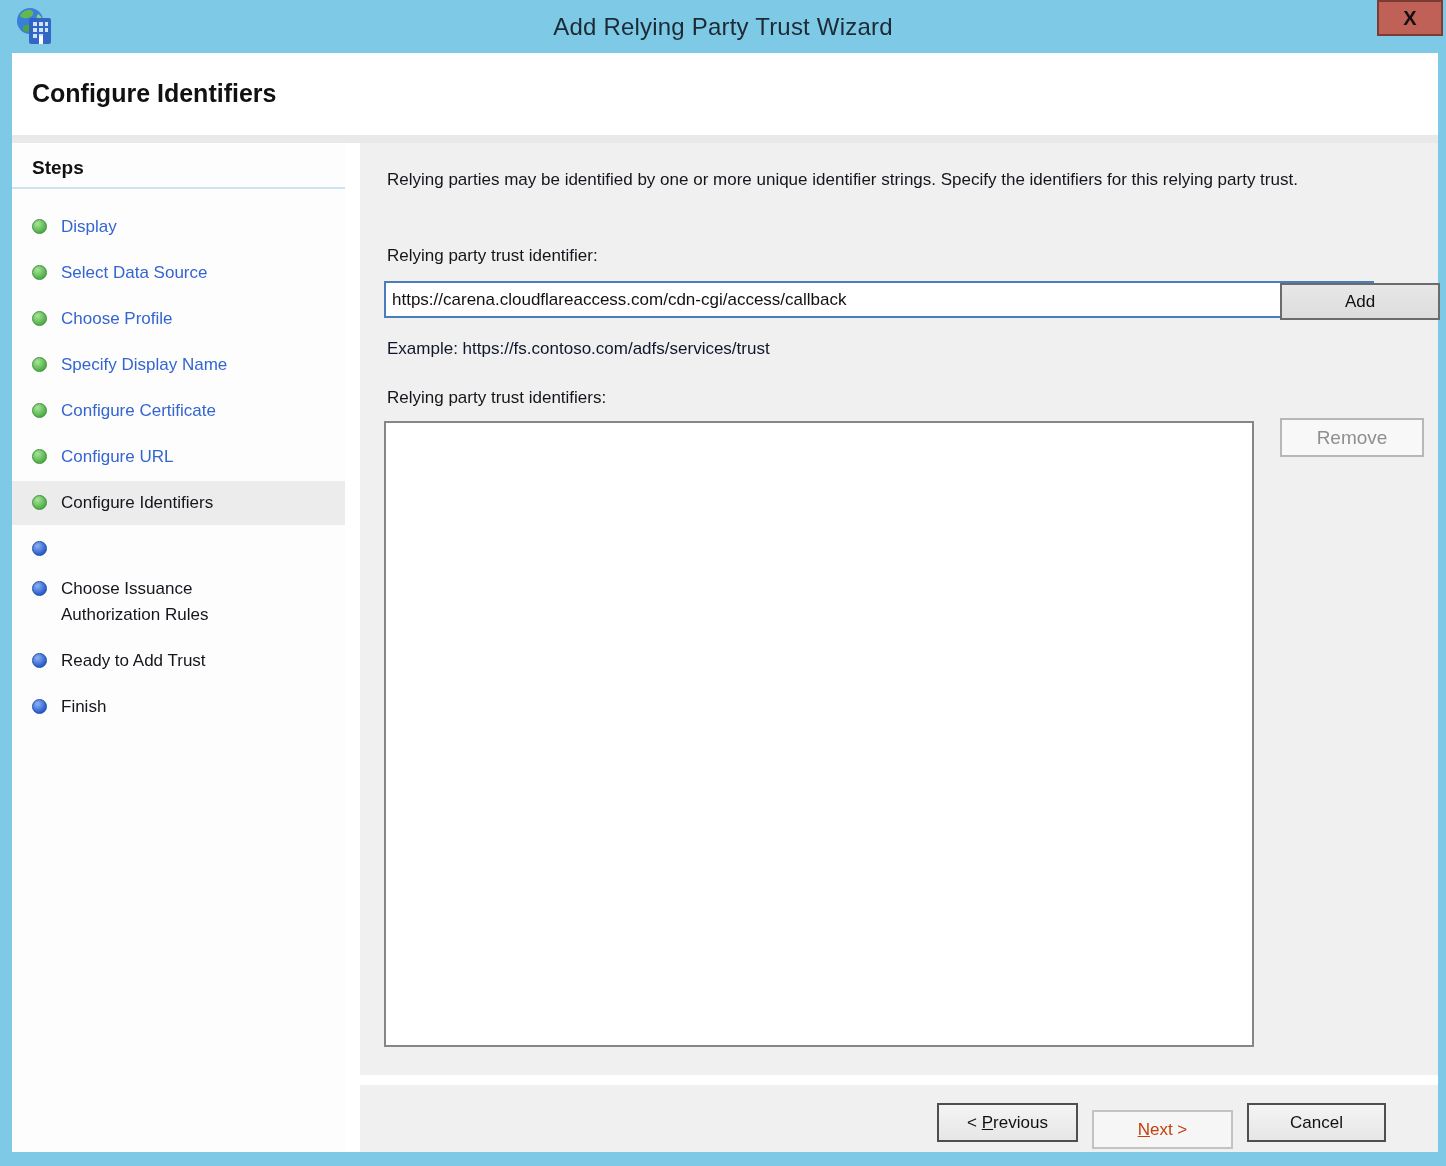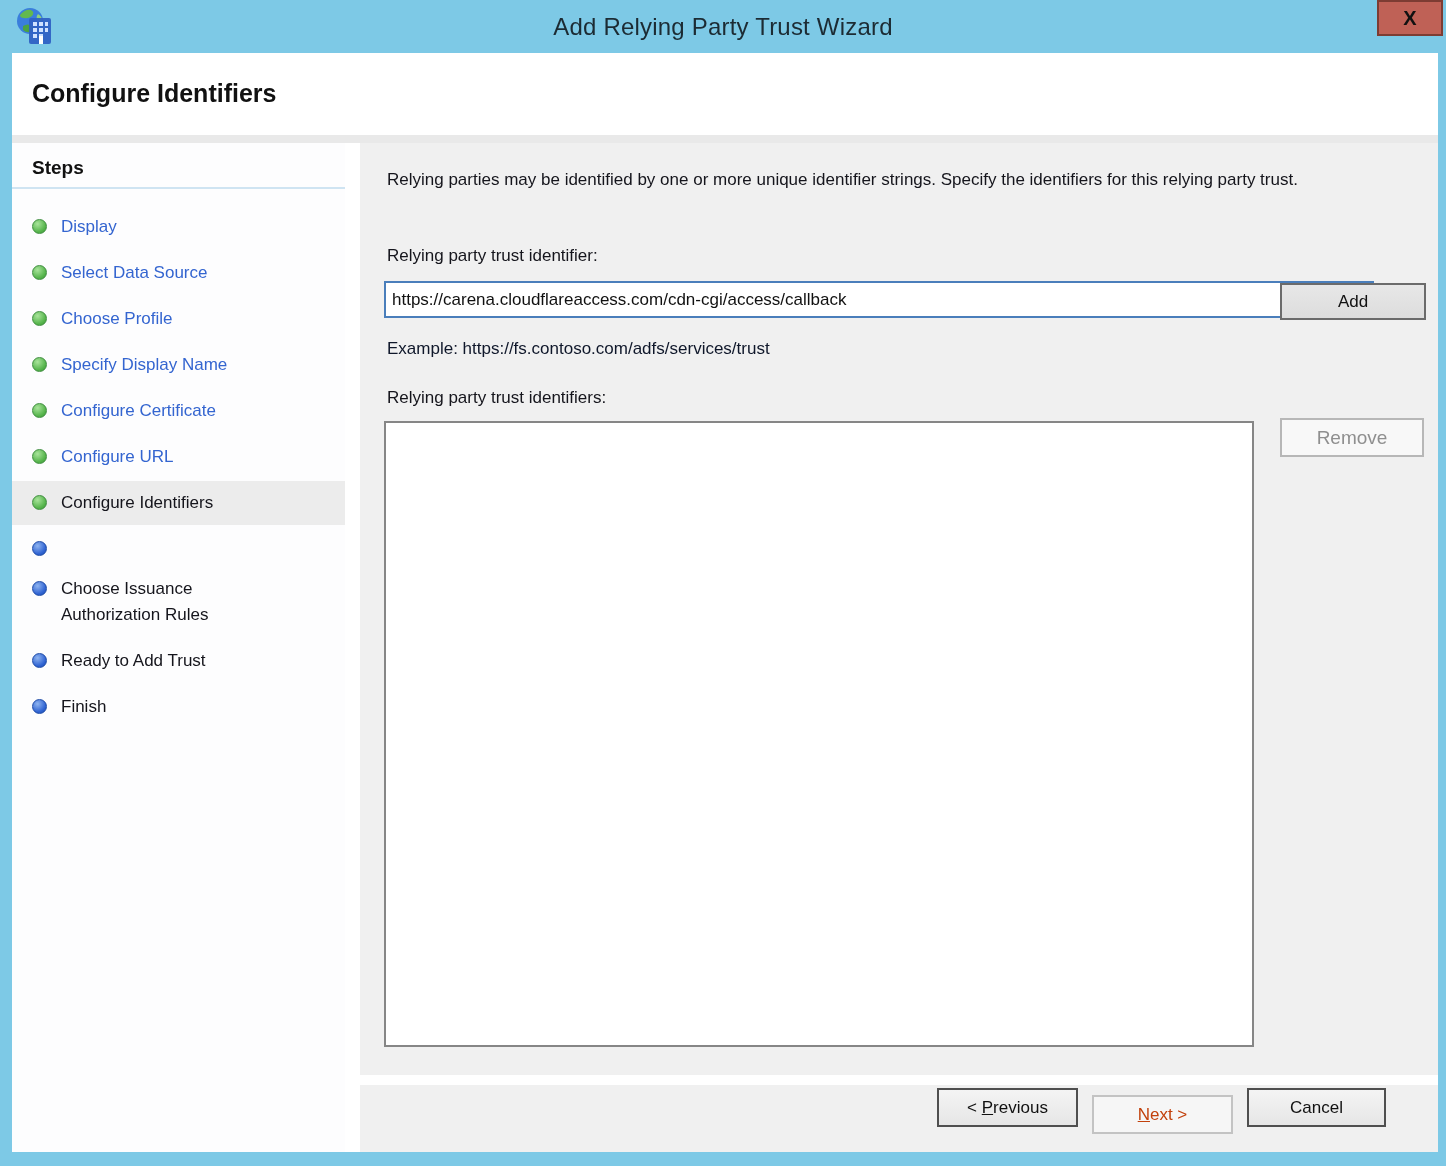--- a/index.html
+++ b/index.html
@@ -87,21 +87,21 @@
   }
   .field-label { position:absolute; font-size:17px; color:#15151c; }
   .lbl-identifier { left:27px; top:103px; }
   .identifier-input {
     position:absolute; left:24px; top:138px; width:990px; height:37px;
     background:#fff; border:2px solid #4a7ebb;
     font-family:"Liberation Sans", sans-serif;
     font-size:17px; color:#111; padding:0 6px; outline:none;
   }
   .btn-add {
-    position:absolute; left:920px; top:140px; width:146px; height:37px;
+    position:absolute; left:920px; top:140px; width:160px; height:37px;
     background:linear-gradient(#e7e7e7,#dddddd);
     border:2px solid #6b6b6b;
     font-family:"Liberation Sans", sans-serif;
     font-size:17px; color:#111;
   }
   .example-line { left:27px; top:196px; color:#0f172a; }
   .lbl-identifiers { left:27px; top:245px; }
   .identifiers-listbox {
     position:absolute; left:24px; top:278px; width:870px; height:626px;
     background:#fff; border:2px solid #868686;
@@ -113,21 +113,21 @@
     font-family:"Liberation Sans", sans-serif;
     font-size:19px; color:#8f8f8f;
   }
 
   
   .footer {
     position:absolute; left:348px; top:1032px; width:1078px; height:67px;
     background:#f0f0f0;
   }
   .footer .wiz-btn {
-    position:absolute; top:3px; height:39px; width:141px;
+    position:absolute; top:18px; height:39px; width:141px;
     font-family:"Liberation Sans", sans-serif; font-size:17px;
   }
   .wiz-btn.enabled {
     background:linear-gradient(#f4f4f4,#e6e6e6);
     border:2px solid #4f4f4f; color:#111;
   }
   .wiz-btn.disabled {
     background:#f6f6f6; border:2px solid #c3c3c3; color:#c2410c;margin-top:7px;
   }
   .btn-previous { left:577px; }

